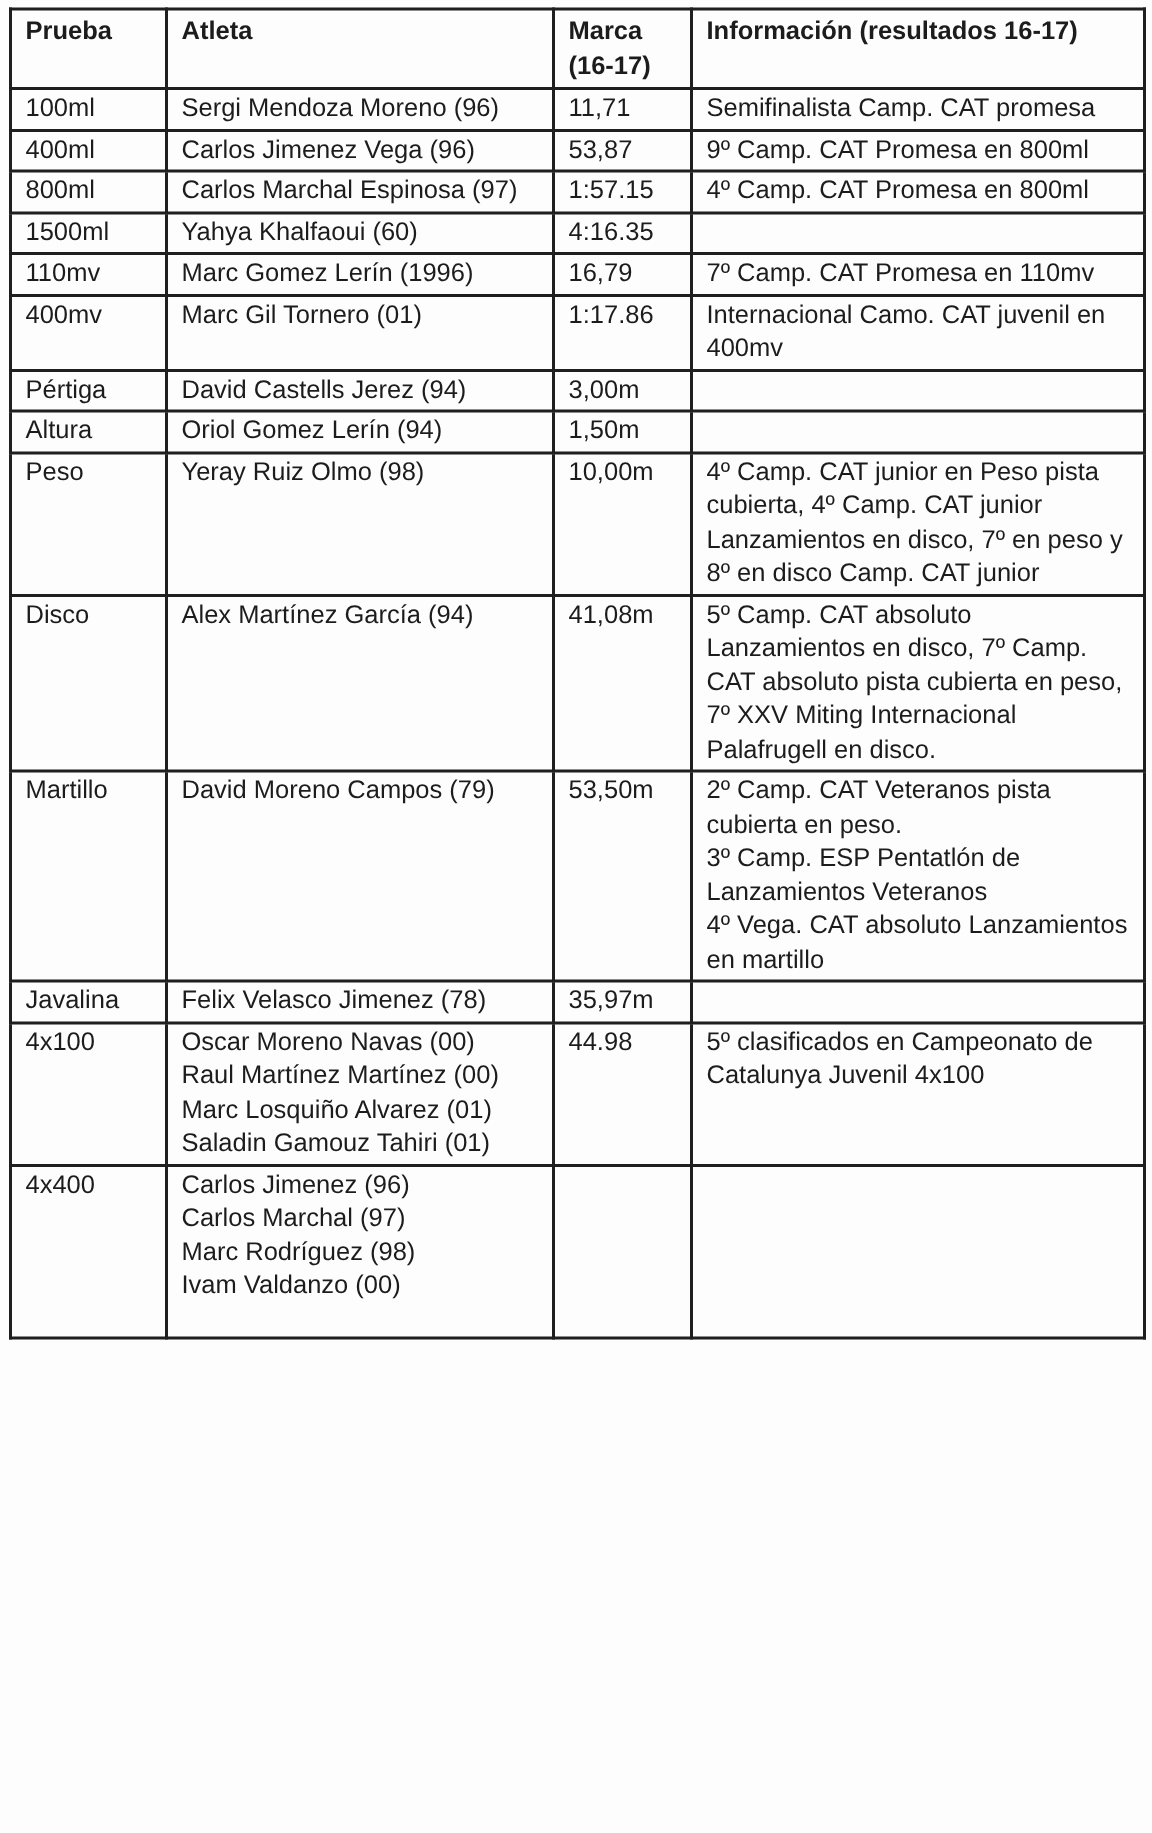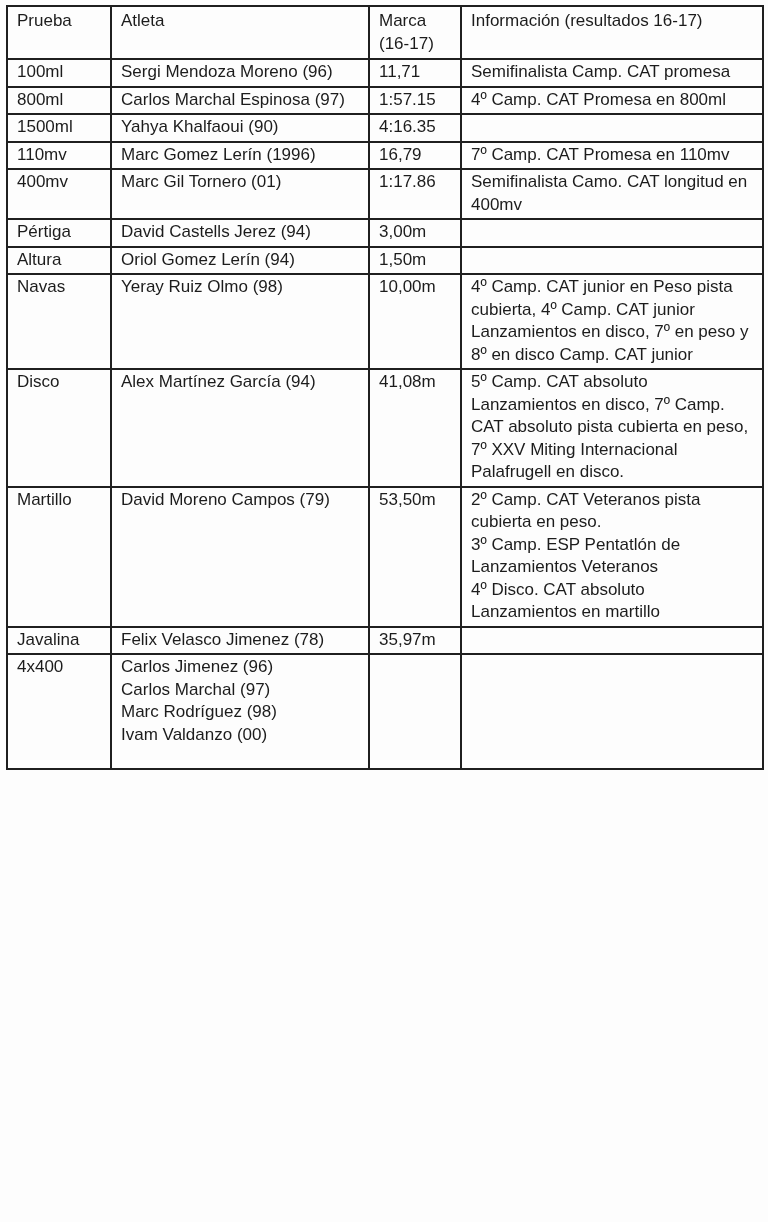--- a/index.html
+++ b/index.html
@@ -33,21 +33,21 @@
     vertical-align: top;
     text-align: left;
     padding: 1px 8px 2px 9px;
     font-size: 17px;
     line-height: 22.5px;
     white-space: pre-line;
     overflow: hidden;
     word-wrap: break-word;
   }
   th {
-    font-weight: normal;
+    font-weight: bold;
     padding-top: 3px;
     padding-bottom: 3px;
   }
   tbody tr:last-child td {
     padding-bottom: 22px;
   }
 </style>
 </head>
 <body>
 
@@ -70,97 +70,112 @@
     </thead>
     <tbody id="results-tbody">
   <tr>
     <td>100ml</td>
     <td>Sergi Mendoza Moreno (96)</td>
     <td>11,71</td>
     <td>Semifinalista Camp. CAT promesa</td>
   </tr>
 
 
+  <tr>
+    <td>400ml</td>
+    <td>Carlos Jimenez Vega (96)</td>
+    <td>53,87</td>
+    <td>9º Camp. CAT Promesa en 800ml</td>
+  </tr>
 
   <tr>
     <td>800ml</td>
     <td>Carlos Marchal Espinosa (97)</td>
     <td>1:57.15</td>
     <td>4º Camp. CAT Promesa en 800ml</td>
   </tr>
 
   <tr>
     <td>1500ml</td>
-    <td>Yahya Khalfaoui (90)</td>
+    <td>Yahya Khalfaoui (60)</td>
     <td>4:16.35</td>
     <td></td>
   </tr>
 
 
 
   <tr>
     <td>110mv</td>
     <td>Marc Gomez Lerín (1996)</td>
     <td>16,79</td>
     <td>7º Camp. CAT Promesa en 110mv</td>
   </tr>
 
   <tr>
     <td>400mv</td>
     <td>Marc Gil Tornero (01)</td>
     <td>1:17.86</td>
-    <td>Semifinalista Camo. CAT longitud en 400mv</td>
+    <td>Internacional Camo. CAT juvenil en 400mv</td>
   </tr>
 
   <tr>
     <td>Pértiga</td>
     <td>David Castells Jerez (94)</td>
     <td>3,00m</td>
     <td></td>
   </tr>
 
   <tr>
     <td>Altura</td>
     <td>Oriol Gomez Lerín (94)</td>
     <td>1,50m</td>
     <td></td>
   </tr>
 
 
   <tr>
-    <td>Navas</td>
+    <td>Peso</td>
     <td>Yeray Ruiz Olmo (98)</td>
     <td>10,00m</td>
     <td>4º Camp. CAT junior en Peso pista cubierta, 4º Camp. CAT junior Lanzamientos en disco, 7º en peso y 8º en disco Camp. CAT junior</td>
   </tr>
 
   <tr>
     <td>Disco</td>
     <td>Alex Martínez García (94)</td>
     <td>41,08m</td>
     <td>5º Camp. CAT absoluto Lanzamientos en disco, 7º Camp. CAT absoluto pista cubierta en peso, 7º XXV Miting Internacional Palafrugell en disco.</td>
   </tr>
 
   <tr>
     <td>Martillo</td>
     <td>David Moreno Campos (79)</td>
     <td>53,50m</td>
     <td>2º Camp. CAT Veteranos pista cubierta en peso.
 3º Camp. ESP Pentatlón de Lanzamientos Veteranos
-4º Disco. CAT absoluto Lanzamientos en martillo</td>
+4º Vega. CAT absoluto Lanzamientos en martillo</td>
   </tr>
 
   <tr>
     <td>Javalina</td>
     <td>Felix Velasco Jimenez (78)</td>
     <td>35,97m</td>
     <td></td>
   </tr>
 
 
+  <tr>
+    <td>4x100</td>
+    <td>Oscar Moreno Navas (00)
+Raul Martínez Martínez (00)
+Marc Losquiño Alvarez (01)
+Saladin Gamouz Tahiri (01)</td>
+    <td>44.98</td>
+    <td>5º clasificados en Campeonato de Catalunya Juvenil 4x100</td>
+  </tr>
 
   <tr>
     <td>4x400</td>
     <td>Carlos Jimenez (96)
 Carlos Marchal (97)
 Marc Rodríguez (98)
 Ivam Valdanzo (00)</td>
     <td></td>
     <td></td>
   </tr>

